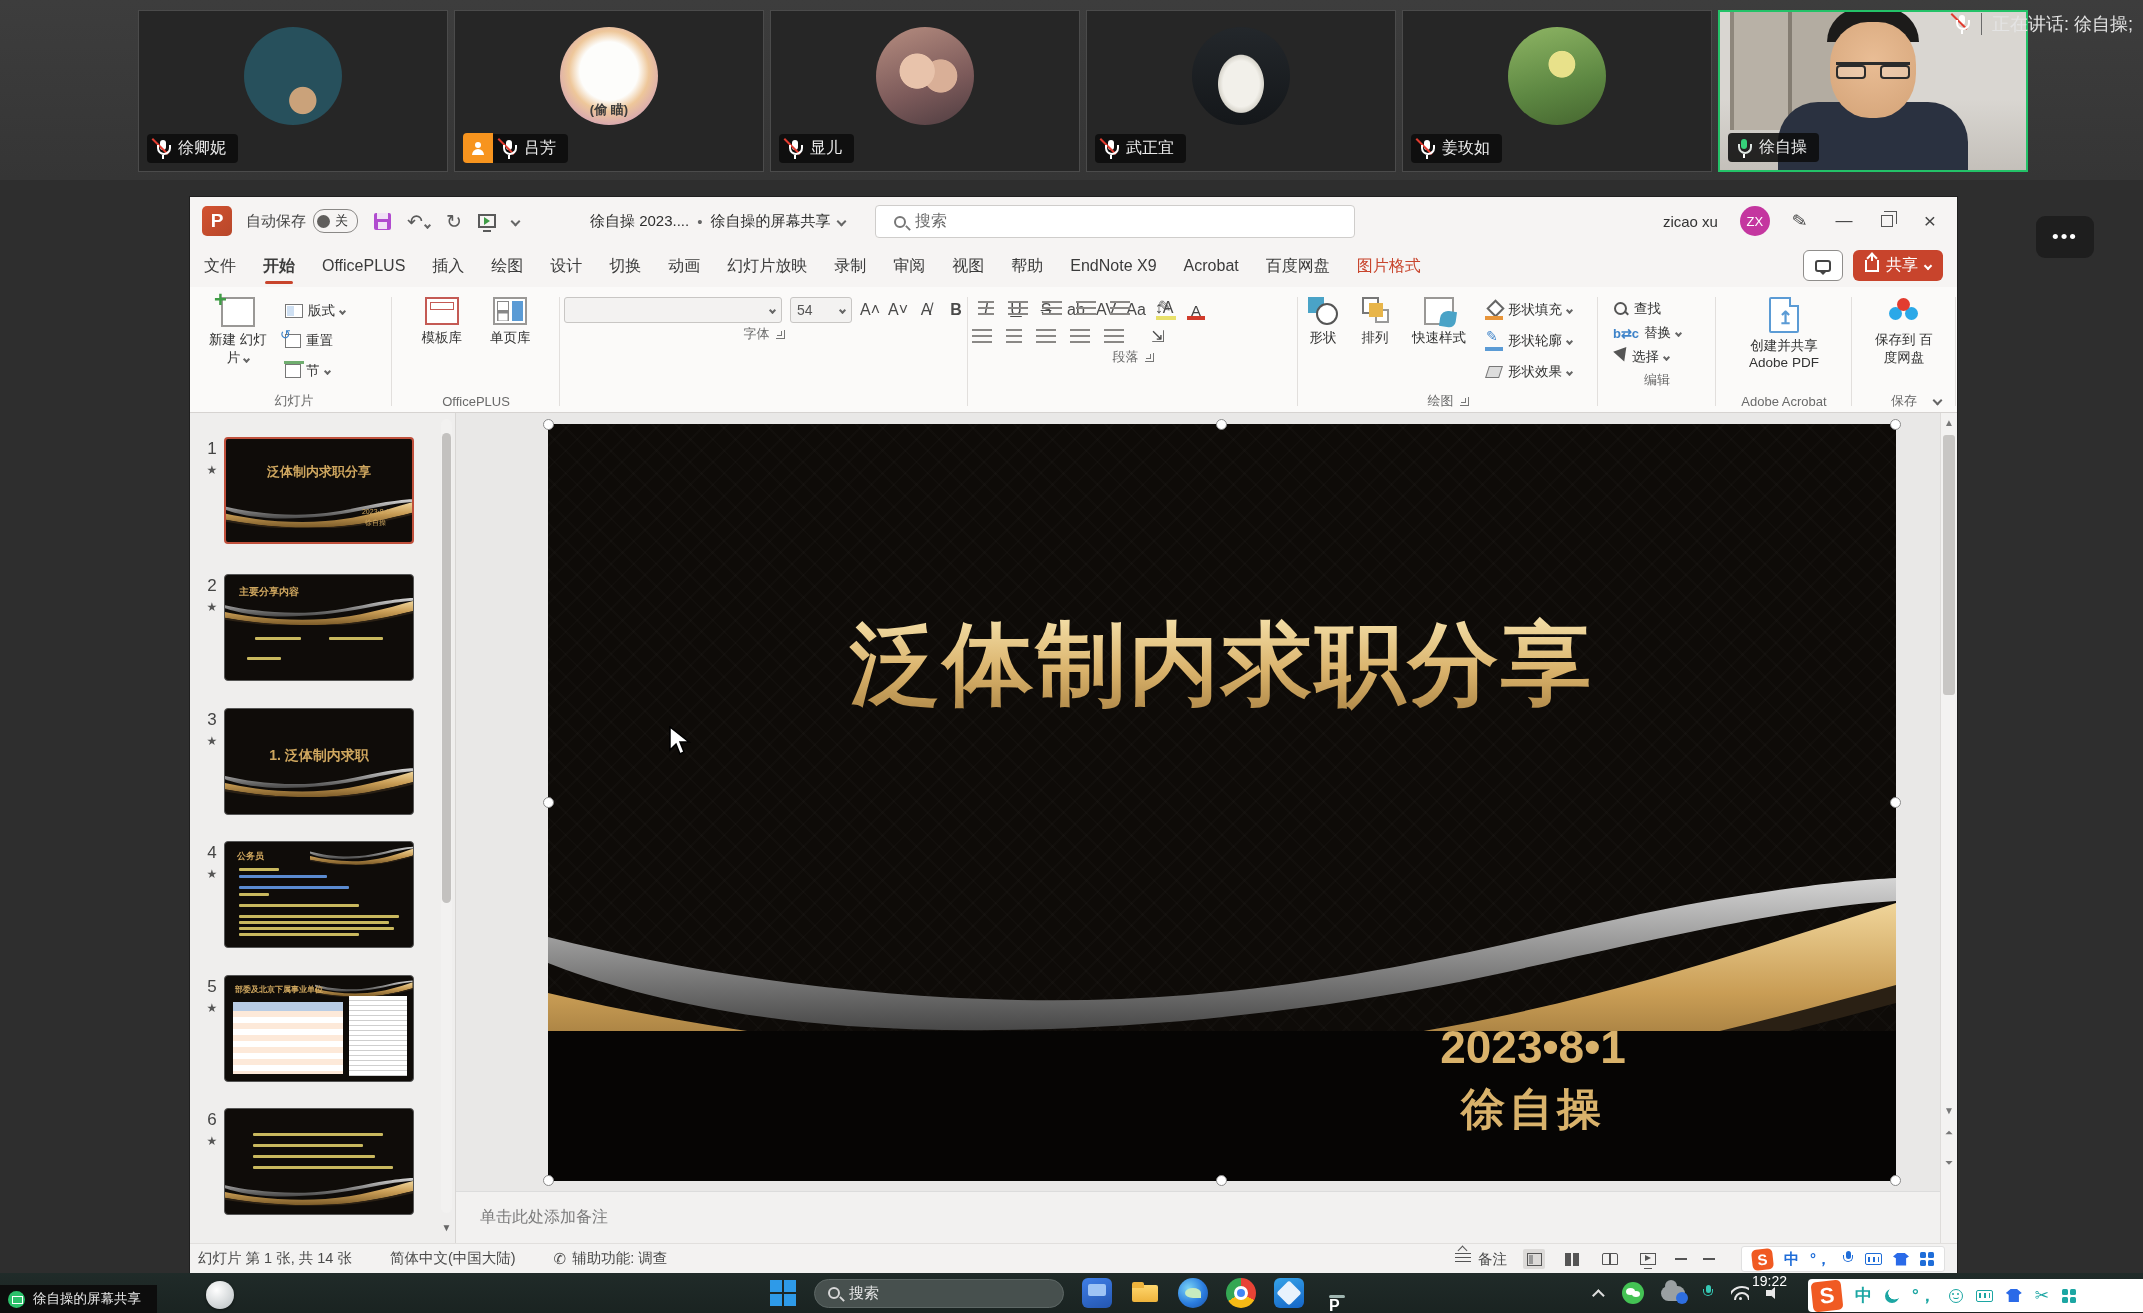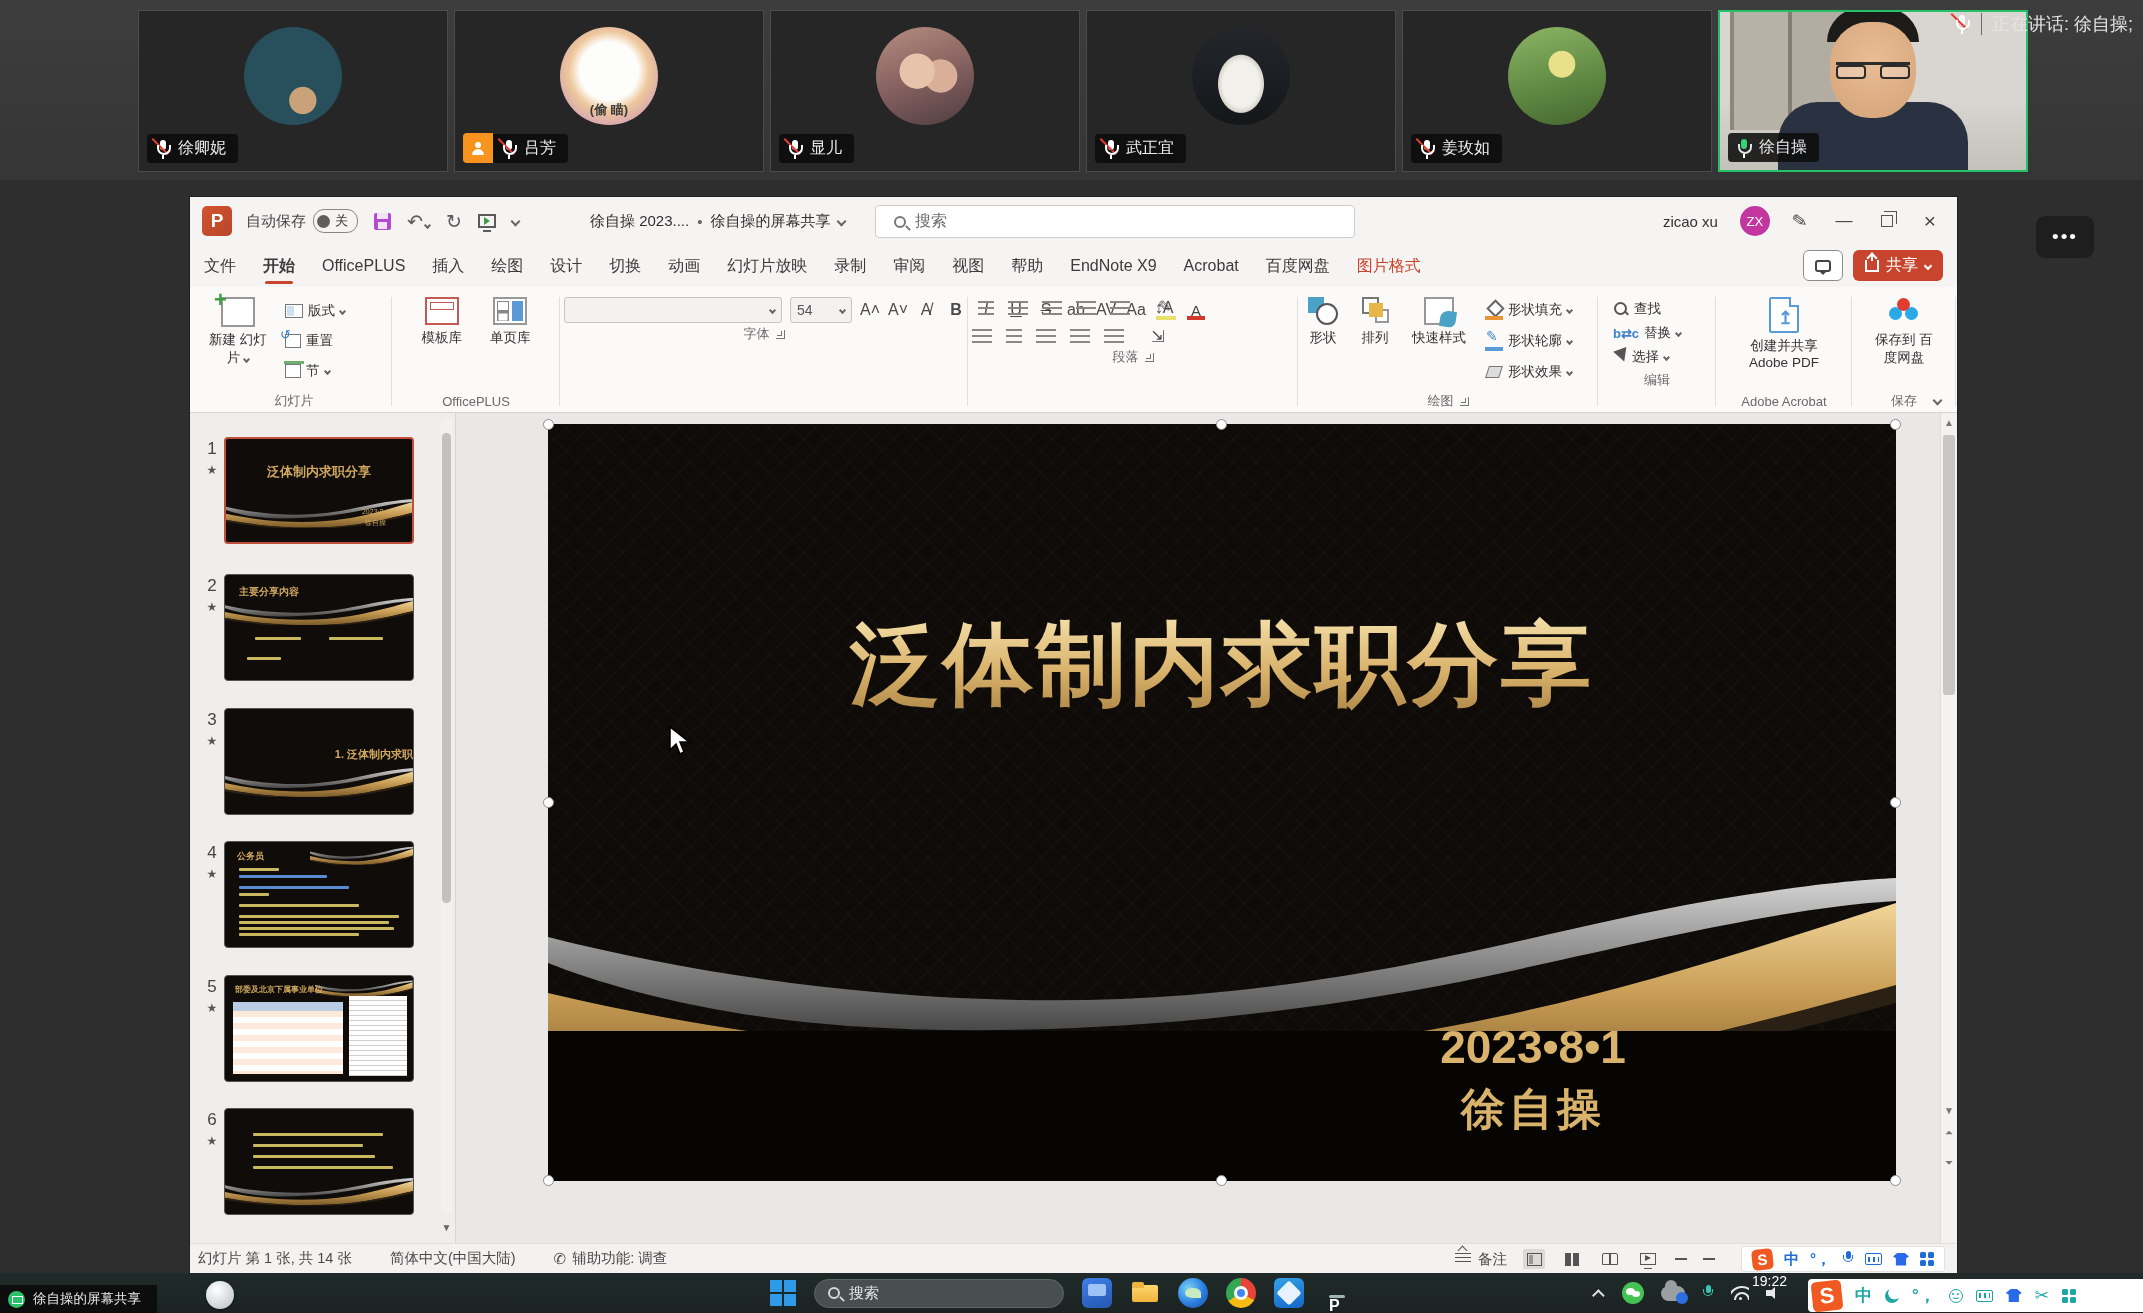--- a/index.html
+++ b/index.html
@@ -700,21 +700,21 @@
             </svg>
           <span class="bar" style="left:30px;top:62px;width:46px"></span>
           <span class="bar" style="left:104px;top:62px;width:54px"></span>
           <span class="bar" style="left:22px;top:82px;width:34px"></span>
         </div>
       </div>
 
       <div class="thumb-item" style="top:295px;height:112px">
         <div class="thumb-num"><span>3</span><span class="star">★</span></div>
         <div class="thumb">
-          <div class="mini-title" style="left:0;right:0;top:38px;text-align:right;font-size:11px">1. 泛体制内求职</div>
+          <div class="mini-title" style="left:0;right:0;top:38px;text-align:center;font-size:14px">1. 泛体制内求职</div>
           <svg class="wave-svg" style="top:52%;height:32%">
               <use href="#wv"></use>
             </svg>
         </div>
       </div>
 
       <div class="thumb-item" style="top:428px;height:112px">
         <div class="thumb-num"><span>4</span><span class="star">★</span></div>
         <div class="thumb">
           <svg class="wave-svg" style="top:2%;height:20%;left:45%;width:55%">
@@ -789,20 +789,23 @@
     </div>
 
     <div class="vscroll">
       <span class="varrow" style="top:4px">▲</span>
       <div class="vthumb"></div>
       <span class="varrow" style="top:692px">▼</span>
       <span class="varrow" style="top:714px">⏶</span>
       <span class="varrow" style="top:744px">⏷</span>
     </div>
 
+    <div class="notesbar">
+      <span>单击此处添加备注</span>
+    </div>
   </div>
 
   <div class="statusbar">
     <div class="sleft">
       <span>幻灯片 第 1 张, 共 14 张</span>
       <span>简体中文(中国大陆)</span>
       <span style="display:flex;align-items:center;gap:6px">
         <span class="acc-ic">✆</span>
         <span>辅助功能: 调查</span>
       </span>

